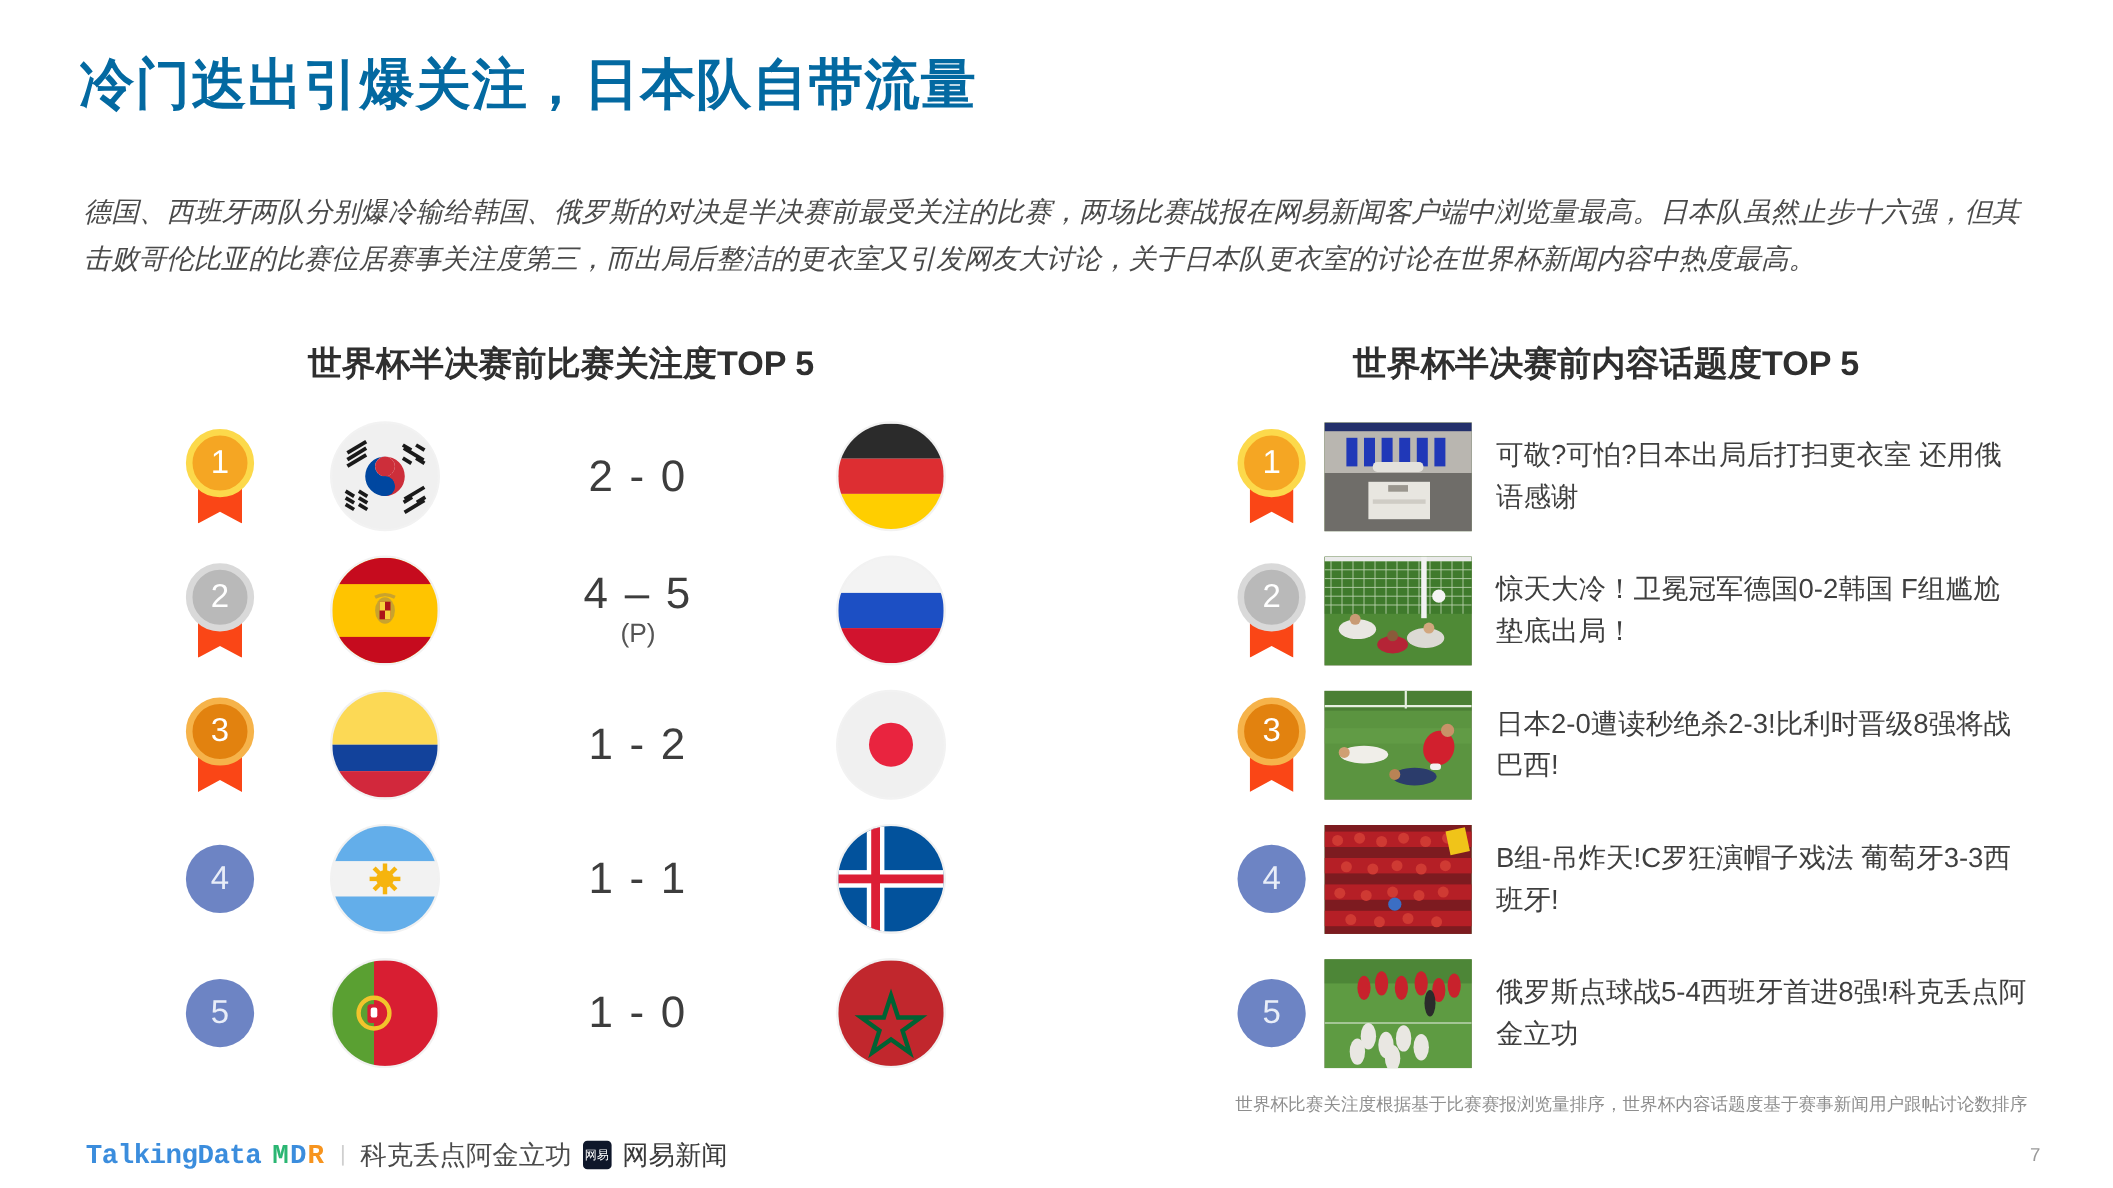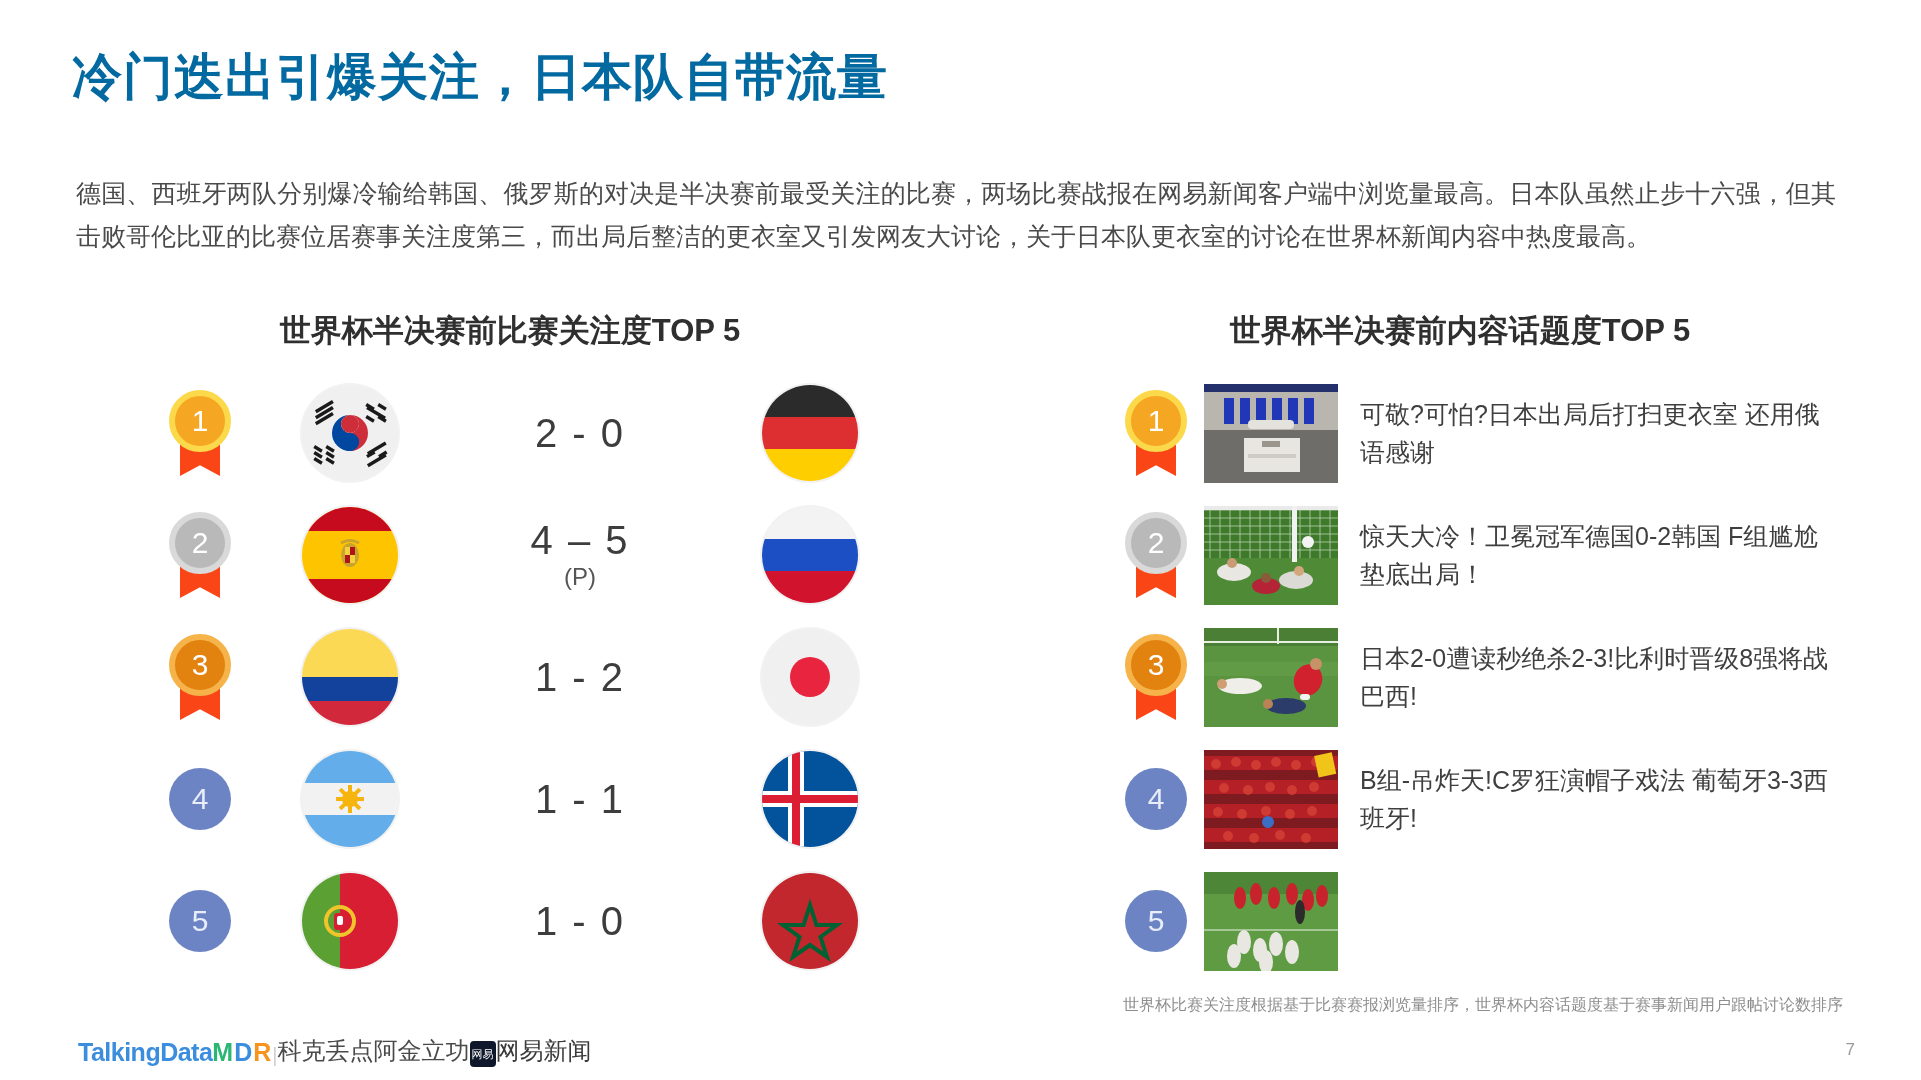--- a/index.html
+++ b/index.html
@@ -14,20 +14,21 @@
   
   .slide-title{
     position:absolute;left:72px;top:44px;
     font-size:50px;font-weight:700;letter-spacing:1px;
     color:#0369a1;white-space:nowrap;
   }
   .slide-intro{
     position:absolute;left:76px;top:172px;width:1760px;
     font-size:25px;line-height:43px;color:#4a4a4a;
     text-align:justify;
+    font-style:italic;
   }
   
   .sec-head{
     position:absolute;top:310px;
     font-size:31px;font-weight:700;color:#2f2f2f;
     text-align:center;white-space:nowrap;
   }
   #head-left{left:180px;width:660px;}
   #head-right{left:1110px;width:700px;}
 
@@ -88,21 +89,21 @@
   
   .source-note{
     position:absolute;right:78px;top:992px;width:900px;
     text-align:right;font-size:16px;line-height:25px;color:#8e8e8e;
   }
   .page-num{
     position:absolute;right:66px;top:1040px;font-size:17px;color:#9a9a9a;
   }
   .brand-bar{
     position:absolute;left:78px;top:1033px;height:34px;
-    display:flex;align-items:flex-end;gap:0;
+    display:flex;align-items:center;gap:10px;font-family:Liberation Mono, monospace;
   }
   .brand-td{font-size:25px;font-weight:700;color:#3b8ddd;letter-spacing:-0.5px;}
   .brand-mdr{font-size:25px;font-weight:700;letter-spacing:1px;}
   .brand-mdr .m{color:#2bb673;}
   .brand-mdr .d{color:#3b8ddd;}
   .brand-mdr .r{color:#f7941e;}
   .brand-sep{color:#cfcfcf;font-size:20px;}
   .brand-cn{font-size:24px;color:#4a4a4a;}
   .brand-chip{
     display:inline-flex;align-items:center;justify-content:center;
@@ -459,20 +460,21 @@
           <ellipse cx="36" cy="26" rx="6" ry="11"></ellipse>
             <ellipse cx="52" cy="22" rx="6" ry="11"></ellipse>
           <ellipse cx="70" cy="26" rx="6" ry="11"></ellipse>
             <ellipse cx="88" cy="22" rx="6" ry="11"></ellipse>
           <ellipse cx="104" cy="28" rx="6" ry="11"></ellipse>
             <ellipse cx="118" cy="24" rx="6" ry="11"></ellipse>
         </g>
         <ellipse cx="96" cy="40" rx="5" ry="12" fill="#2b2b2b"></ellipse>
       </svg>
     </div>
+    <div class="topic-text">俄罗斯点球战5-4西班牙首进8强!科克丢点阿金立功</div>
   </div>
 
 </div>
 
 <div class="source-note">
   <div>世界杯比赛关注度根据基于比赛赛报浏览量排序，世界杯内容话题度基于赛事新闻用户跟帖讨论数排序</div>
 </div>
 <div class="page-num">7</div>
 
 <div class="brand-bar">

